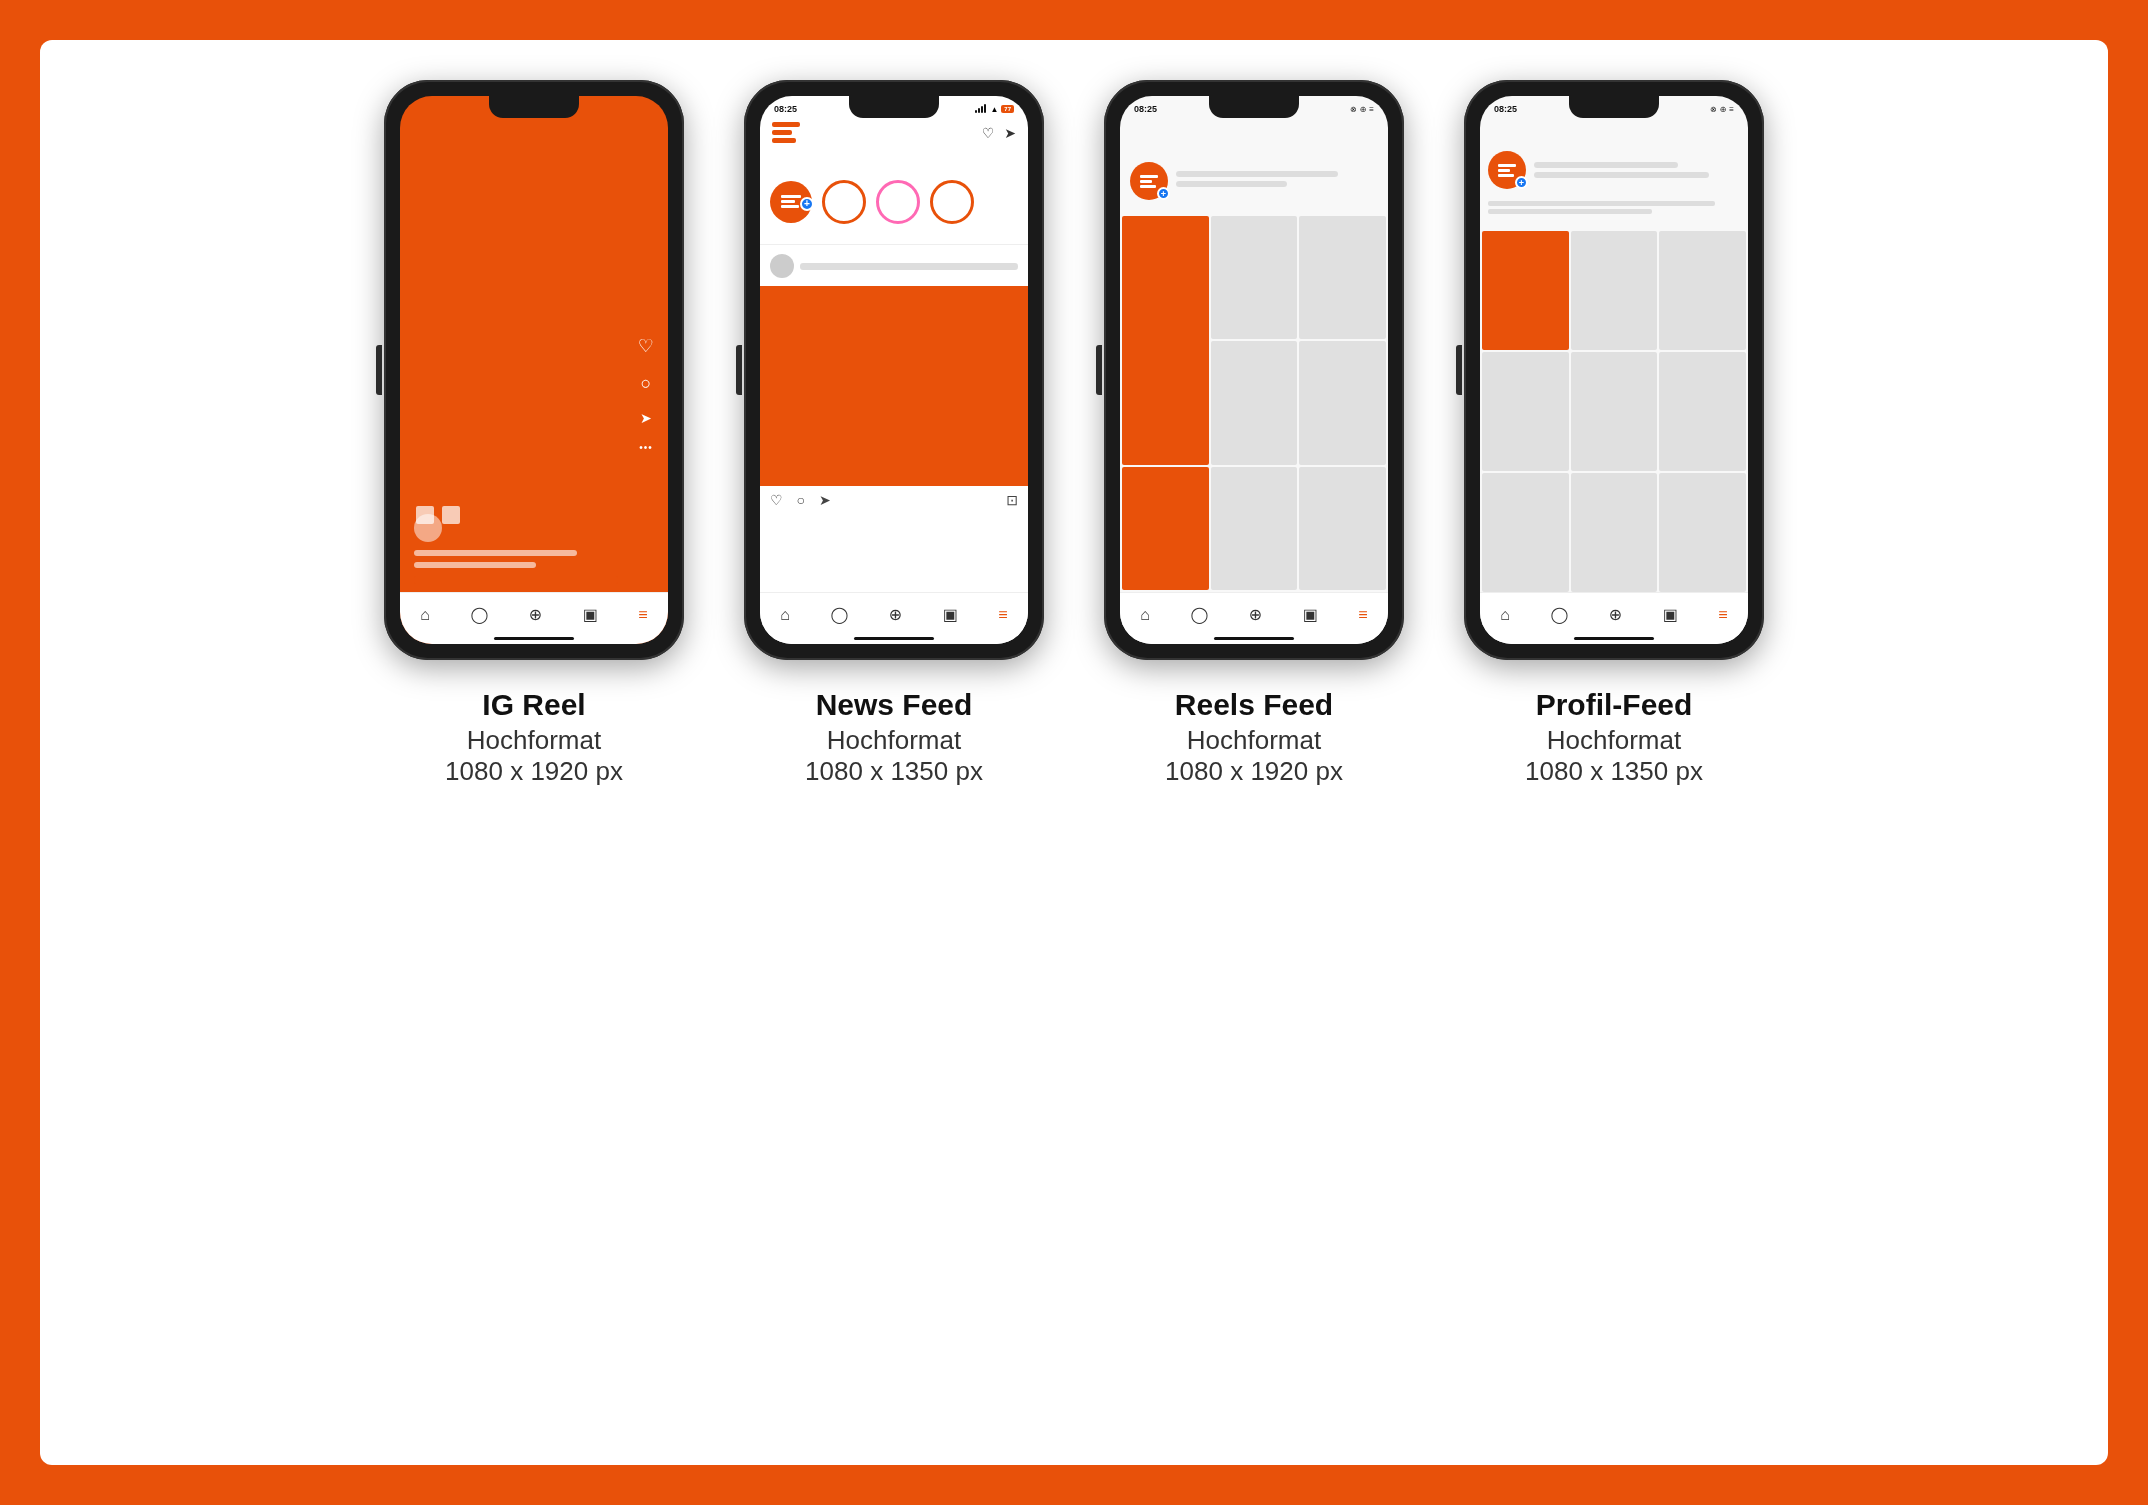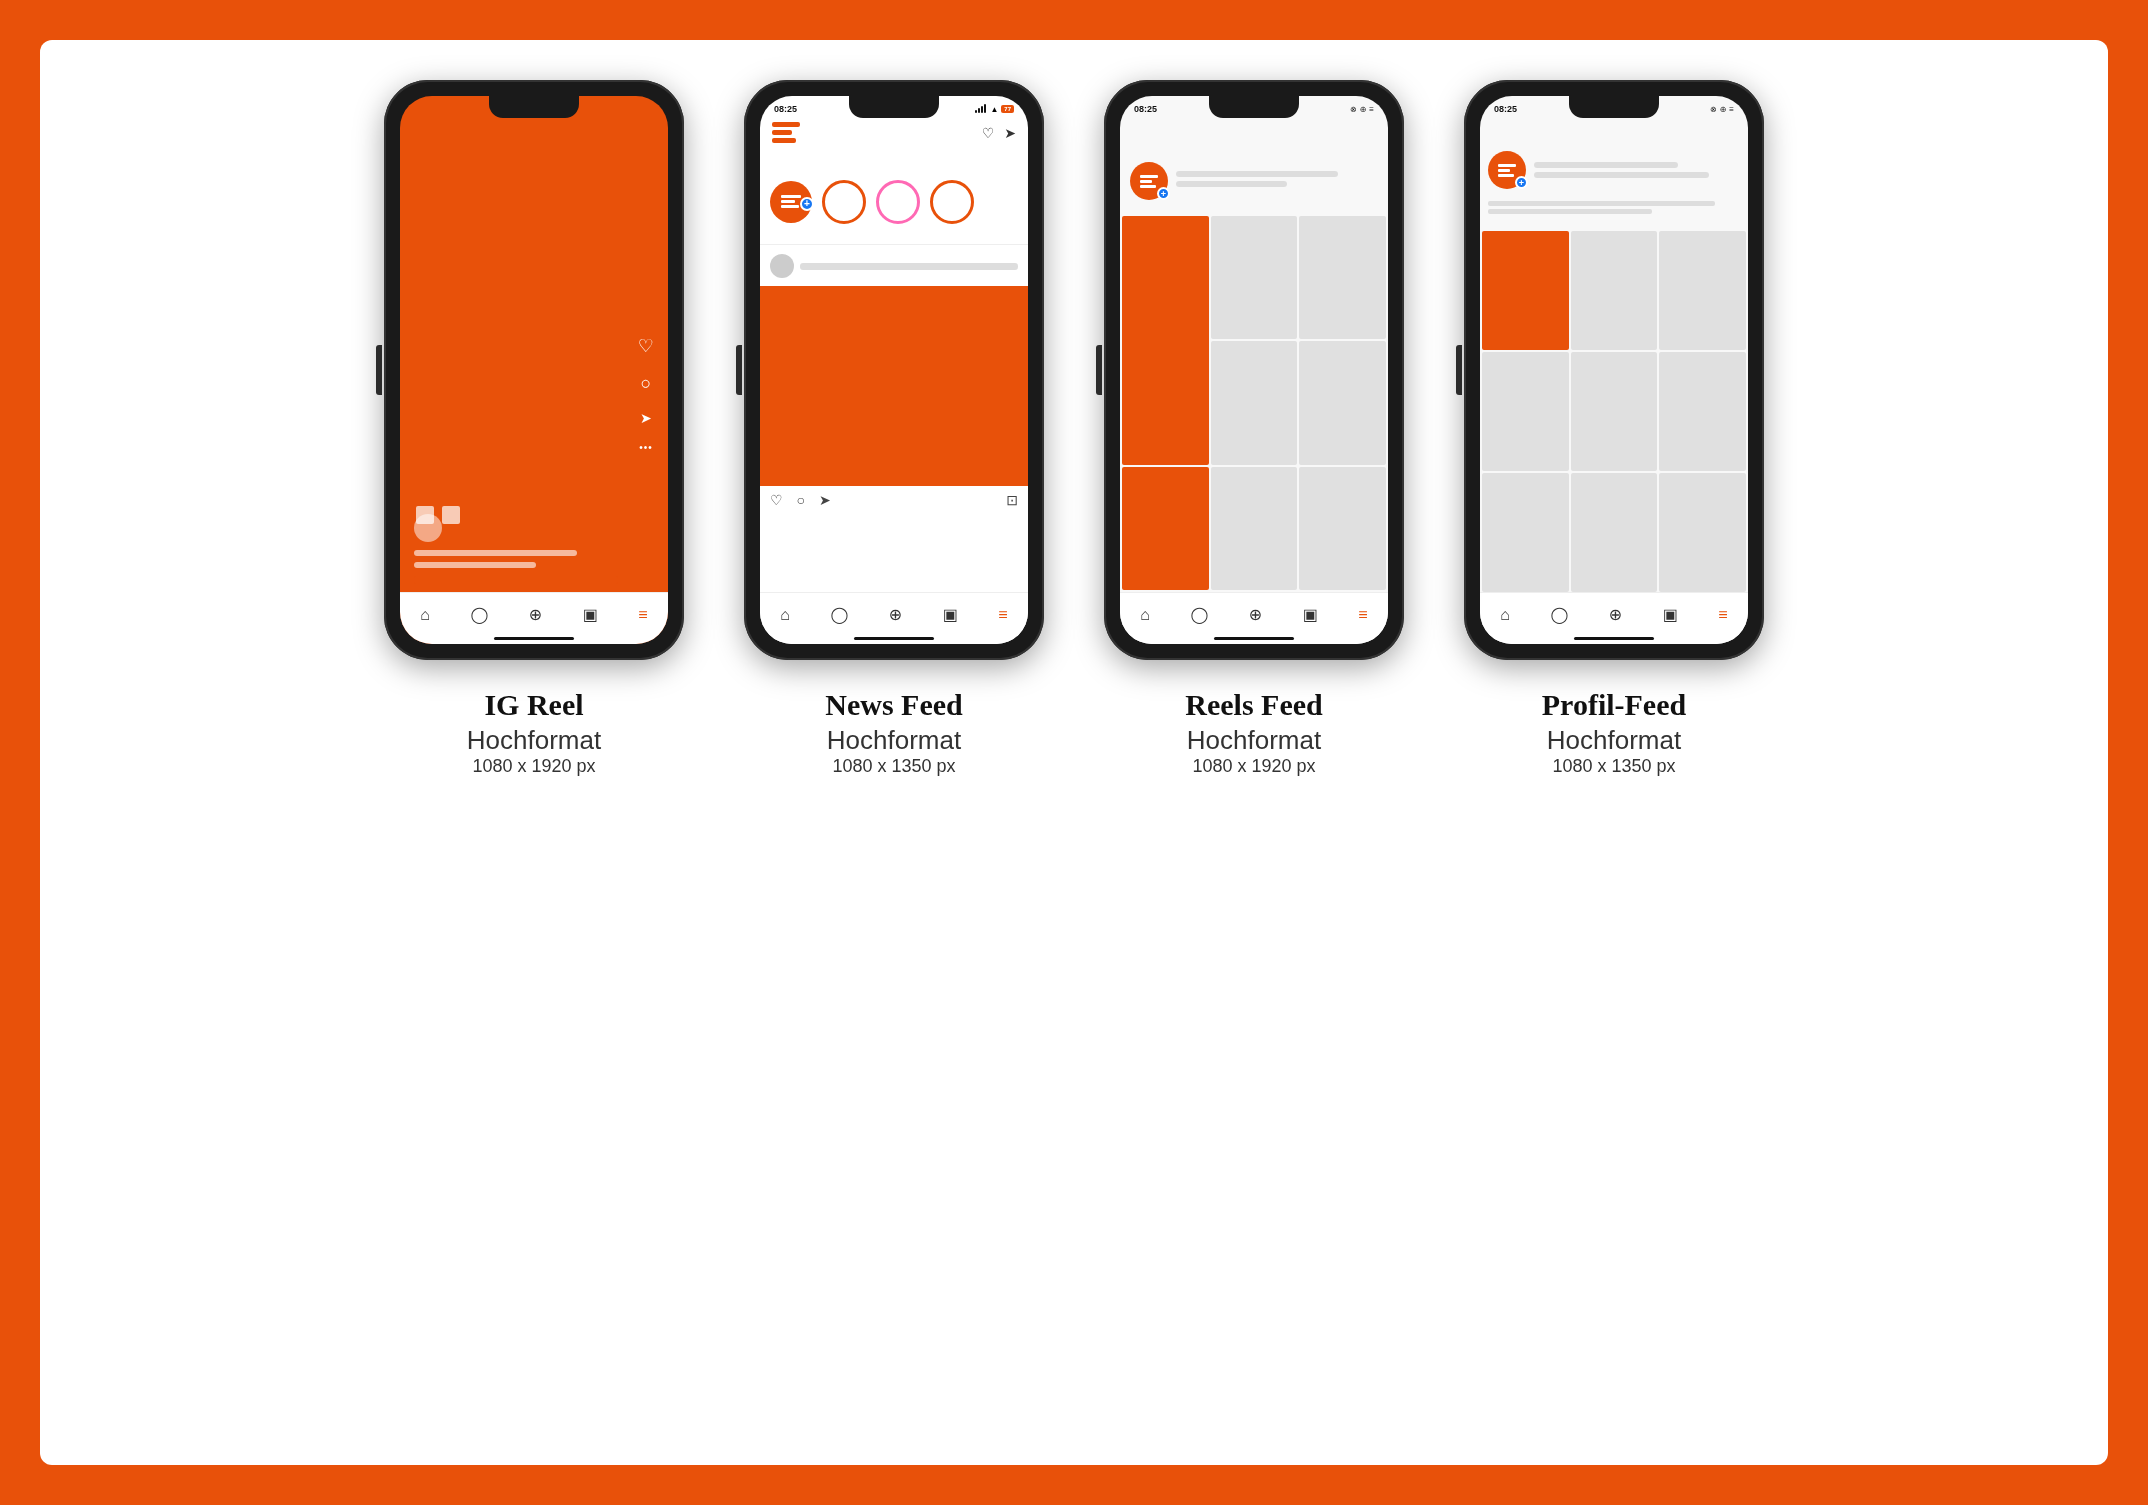--- a/index.html
+++ b/index.html
@@ -488,30 +488,29 @@
     .pf-grid-cell.orange { background: #E8510A; }
     
     .label-block {
       text-align: center;
     }
     .label-title {
       font-size: 30px;
       font-weight: 900;
       color: #111;
       line-height: 1.1;
-      font-family: Liberation Serif, serif;
     }
     .label-subtitle {
       font-size: 26px;
       font-weight: 400;
       color: #333;
       margin-top: 4px;
     }
     .label-size {
-      font-size: 18px;
+      font-size: 26px;
       font-weight: 400;
       color: #333;
     }
     
     .logo-bars {
       display: flex;
       flex-direction: column;
       gap: 3px;
     }
     .logo-bar-1 { width: 28px; height: 5px; background: #E8510A; border-radius: 2px; }

